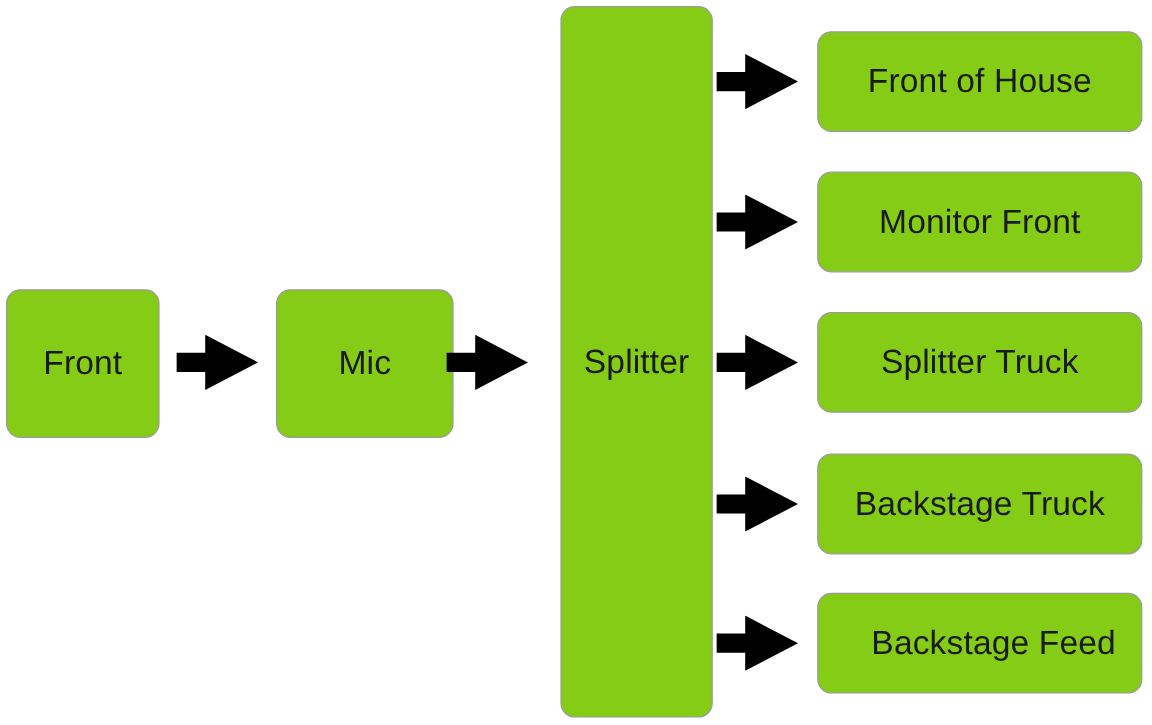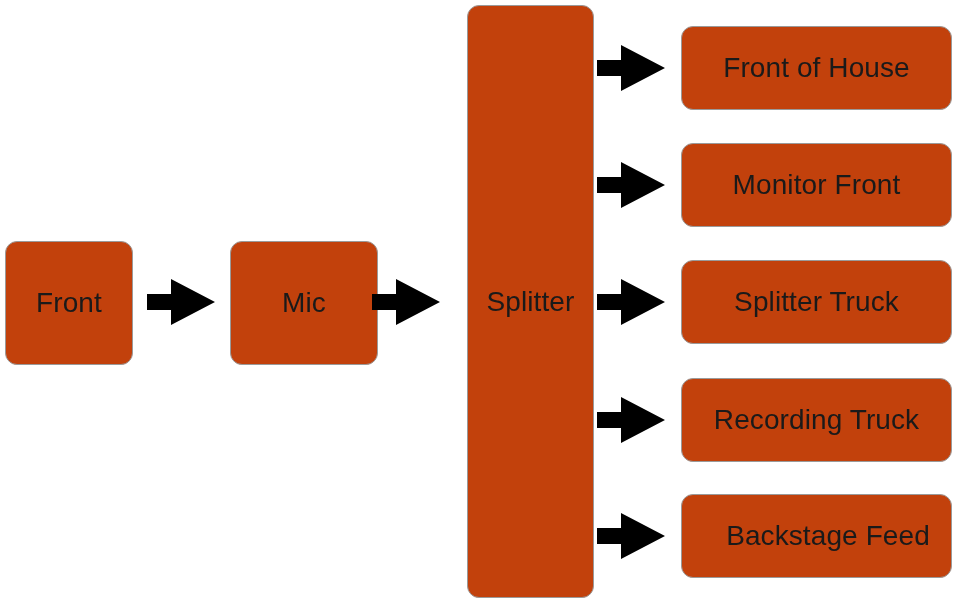--- a/index.html
+++ b/index.html
@@ -14,21 +14,21 @@
   #canvas {
     position: relative;
     width: 960px;
     height: 604px;
     background: #ffffff;
     overflow: hidden;
   }
   .node {
     position: absolute;
     box-sizing: border-box;
-    background: #c2410c;
+    background: #84cc16;
     border: 1.7px solid #9a9a9a;
     border-radius: 12px;
     display: flex;
     align-items: center;
     justify-content: center;
     text-align: right;
   }
   .node-label {
     font-family: "Liberation Sans", "DejaVu Sans", sans-serif;
     font-size: 28px;
@@ -136,19 +136,19 @@
   <div class="node dest" id="node-front-of-house">
     <span class="node-label">Front of House</span>
   </div>
   <div class="node dest" id="node-monitor-world">
     <span class="node-label">Monitor Front</span>
   </div>
   <div class="node dest" id="node-broadcast-truck">
     <span class="node-label">Splitter Truck</span>
   </div>
   <div class="node dest" id="node-recording-truck">
-    <span class="node-label">Recording Truck</span>
+    <span class="node-label">Backstage Truck</span>
   </div>
   <div class="node dest" id="node-backstage-feed">
     <span class="node-label">Backstage Feed</span>
   </div>
 
 </div>
 
 </body></html>

